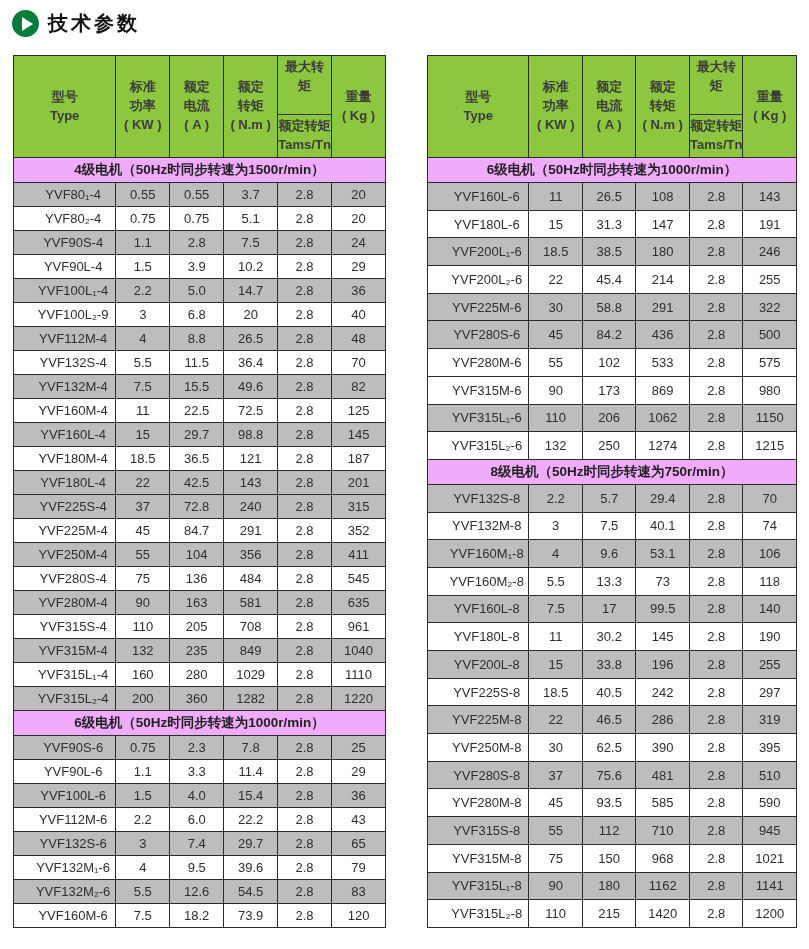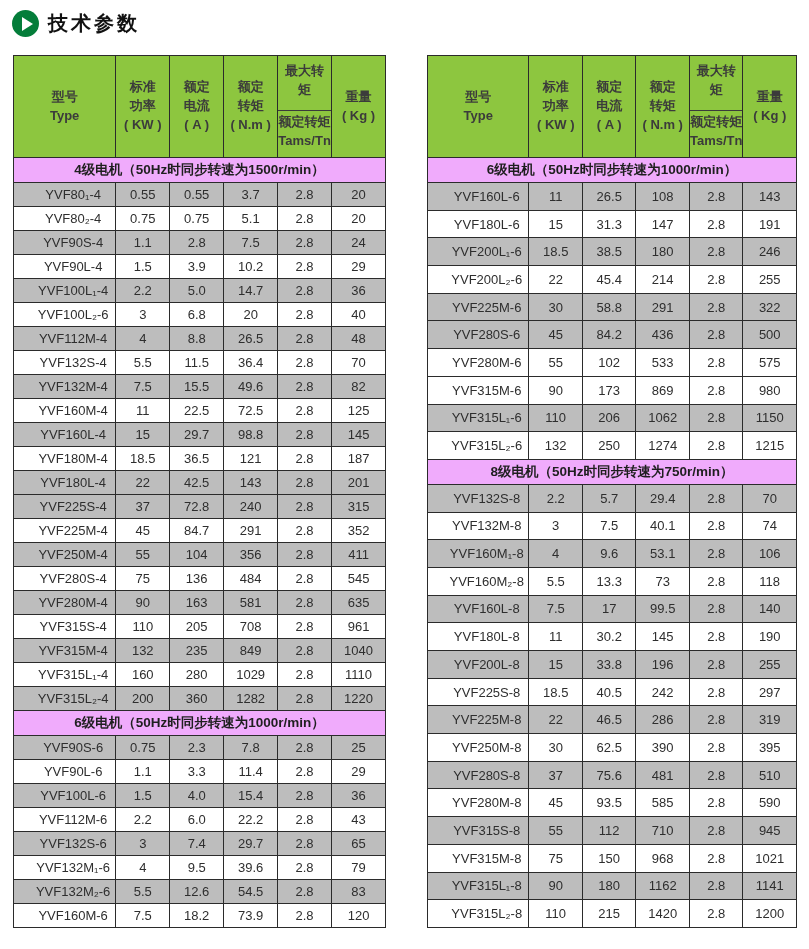--- a/index.html
+++ b/index.html
@@ -31,21 +31,21 @@
   table.spec td { border:1px solid #2b2b2b; text-align:center; vertical-align:middle; overflow:hidden; }
   col.c-type { width:27.5%; }
   col.c-num  { width:14.5%; }
 
   tr.head-row td {
     background:#8dc63f; color:#3b3b3b; font-weight:bold; height:102px;
     font-size:13px; line-height:1.45; border-color:#2b2b2b;
   }
   .frac-top {
     display:inline-block; border-bottom:1.5px solid #3b3b3b;
-    padding:0 2px 10px 2px; margin-bottom:2px;
+    padding:0 2px 18px 2px; margin-bottom:2px;
   }
   tr.section-row td { background:#f0abfc; font-weight:bold; height:25px; font-size:13.5px; color:#1f1f1f; }
   tr.data-row { background:#ffffff;border-radius:10px; }
   tr.data-row.gray { background:#bdbdbd; }
   td.model-cell { text-align:left; padding-left:17px; }
   td.value-cell { text-align:center; }
 </style>
 </head>
 <body>
 
@@ -112,21 +112,21 @@
         </tr>
         <tr class="data-row gray">
           <td class="model-cell">YVF100L₁-4</td>
           <td class="value-cell">2.2</td>
           <td class="value-cell">5.0</td>
           <td class="value-cell">14.7</td>
           <td class="value-cell">2.8</td>
           <td class="value-cell">36</td>
         </tr>
         <tr class="data-row">
-          <td class="model-cell">YVF100L₂-6</td>
+          <td class="model-cell">YVF100L₂-9</td>
           <td class="value-cell">3</td>
           <td class="value-cell">6.8</td>
           <td class="value-cell">20</td>
           <td class="value-cell">2.8</td>
           <td class="value-cell">40</td>
         </tr>
         <tr class="data-row gray">
           <td class="model-cell">YVF112M-4</td>
           <td class="value-cell">4</td>
           <td class="value-cell">8.8</td>

